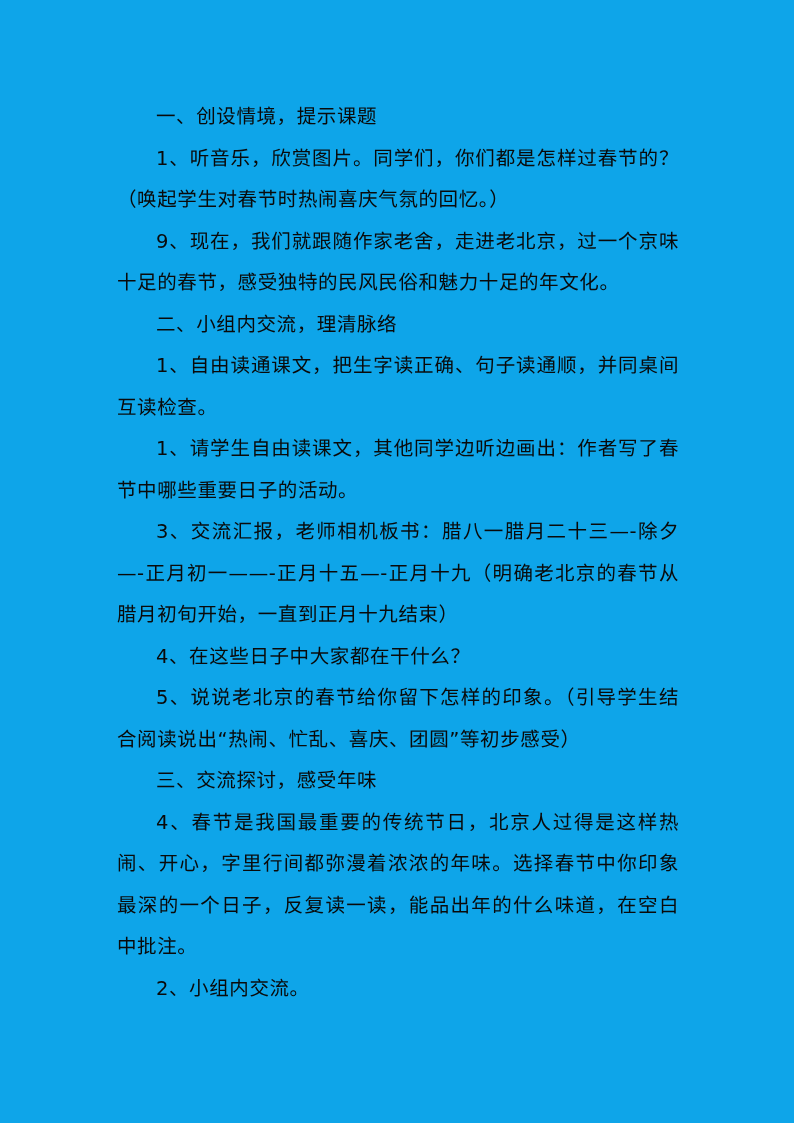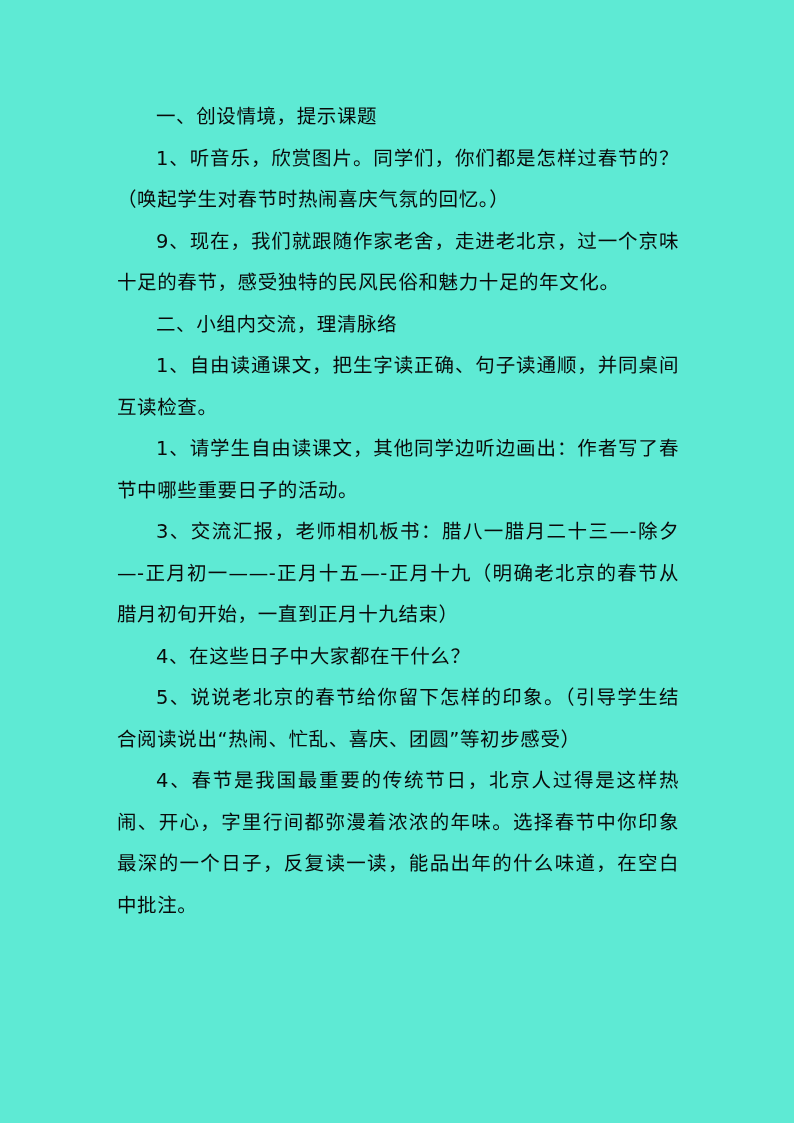--- a/index.html
+++ b/index.html
@@ -11,21 +11,21 @@
     width: 794px;
     height: 1123px;
     font-family: "DejaVu Sans", "Liberation Sans", sans-serif;
     color: #000000;
     overflow: hidden;
   }
   .page {
     position: relative;
     width: 794px;
     height: 1123px;
-    background: #5eead4;
+    background: #0ea5e9;
     box-sizing: border-box;
   }
   .doc-body {
     position: absolute;
     left: 117px;
     top: 96px;
     width: 562px;
   }
   .para {
     margin: 0;
@@ -61,19 +61,21 @@
     <p class="para indent">1、自由读通课文，把生字读正确、句子读通顺，并同桌间互读检查。</p>
 
     <p class="para indent">1、请学生自由读课文，其他同学边听边画出：作者写了春节中哪些重要日子的活动。</p>
 
     <p class="para indent">3、交流汇报，老师相机板书：腊八一腊月二十三—-除夕—-正月初一——-正月十五—-正月十九（明确老北京的春节从腊月初旬开始，一直到正月十九结束）</p>
 
     <p class="para indent">4、在这些日子中大家都在干什么？</p>
 
     <p class="para indent">5、说说老北京的春节给你留下怎样的印象。（引导学生结合阅读说出“热闹、忙乱、喜庆、团圆”等初步感受）</p>
 
+    <p class="para indent">三、交流探讨，感受年味</p>
 
     <p class="para indent">4、春节是我国最重要的传统节日，北京人过得是这样热闹、开心，字里行间都弥漫着浓浓的年味。选择春节中你印象最深的一个日子，反复读一读，能品出年的什么味道，在空白中批注。</p>
 
+    <p class="para indent">2、小组内交流。</p>
 
 
   </div>
 </div>
 
 </body></html>

